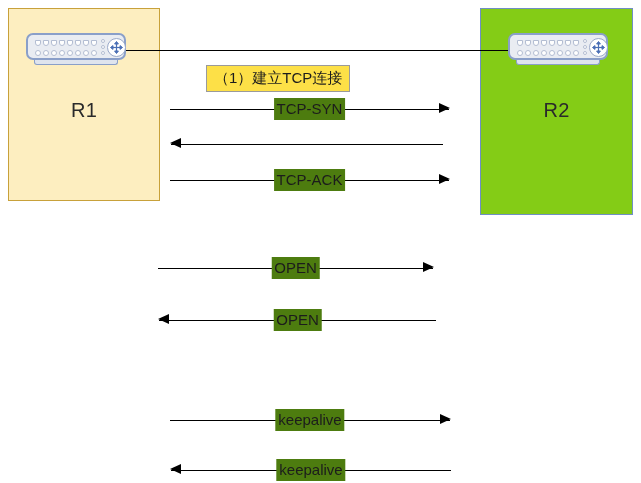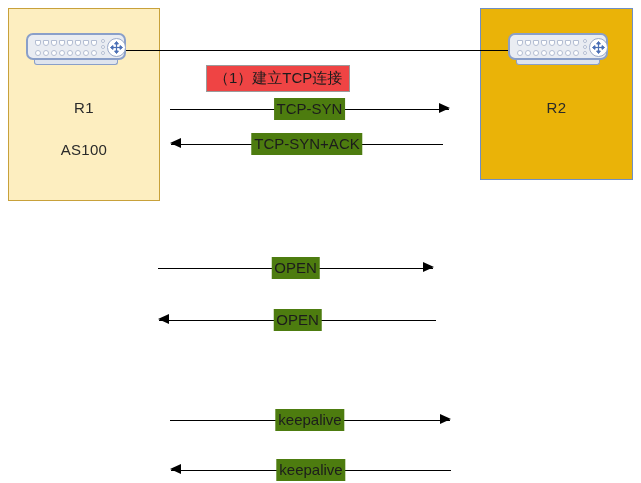--- a/index.html
+++ b/index.html
@@ -28,31 +28,31 @@
     border: 1px solid;
   }
   #zone-as100 {
     left: 8px; top: 8px;
     width: 152px; height: 193px;
     background: #fdeec0;
     border-color: #c8a13a;
   }
   #zone-as200 {
     left: 480px; top: 8px;
-    width: 153px; height: 172px;
-    background: #eab308;
+    width: 153px; height: 207px;
+    background: #84cc16;
     border-color: #6f8fc4;
   }
   .zone-title,
   .zone-sub {
     position: absolute;
     left: 0;
     width: 100%;
     text-align: center;
-    font-size: 15px;
+    font-size: 20px;
     color: #2a2a2a;
     letter-spacing: .3px;
   }
   .zone-title { top: 90px; }
   .zone-sub   { top: 132px; }
 
   
   .router {
     position: absolute;
     width: 104px;
@@ -131,21 +131,21 @@
     top: 50px;
     width: 386px;
     height: 0;
     border-top: 1.5px solid #000000;
   }
 
   
   .step-box {
     position: absolute;
     box-sizing: border-box;
-    background: #ef4444;
+    background: #fde047;
     border: 1px solid #9a9a9a;
     display: flex;
     align-items: center;
     justify-content: center;
     font-size: 15px;
     color: #1c1c1c;
     white-space: nowrap;
     padding: 0 7px;
     height: 27px;
   }
@@ -202,21 +202,20 @@
   #msg-keepalive-out{ left: 170px; top: 409px; width: 280px; }
   #msg-keepalive-in { left: 171px; top: 459px; width: 280px; }
 </style>
 </head>
 <body>
 
 <div id="canvas">
 
   <div class="as-zone" id="zone-as100">
     <div class="zone-title">R1</div>
-    <div class="zone-sub">AS100</div>
   </div>
 
   <div class="as-zone" id="zone-as200">
     <div class="zone-title">R2</div>
   </div>
 
   <div id="phys-link"></div>
 
   <div class="router" id="router-r1">
     <div class="chassis">
@@ -308,23 +307,27 @@
 
   <div class="msg to-right" id="msg-tcp-syn">
     <div class="line"></div>
     <div class="head"></div>
     <div class="caption">TCP-SYN</div>
   </div>
 
   <div class="msg to-left" id="msg-tcp-syn-ack">
     <div class="line"></div>
     <div class="head"></div>
-    <div class="caption">TCP-SYN+ACK</div>
-  </div>
-
+  </div>
+
+  <div class="msg to-right" id="msg-tcp-ack">
+    <div class="line"></div>
+    <div class="head"></div>
+    <div class="caption">TCP-ACK</div>
+  </div>
 
 
   <div class="msg to-right" id="msg-open-out">
     <div class="line"></div>
     <div class="head"></div>
     <div class="caption">OPEN</div>
   </div>
 
   <div class="msg to-left" id="msg-open-in">
     <div class="line"></div>

